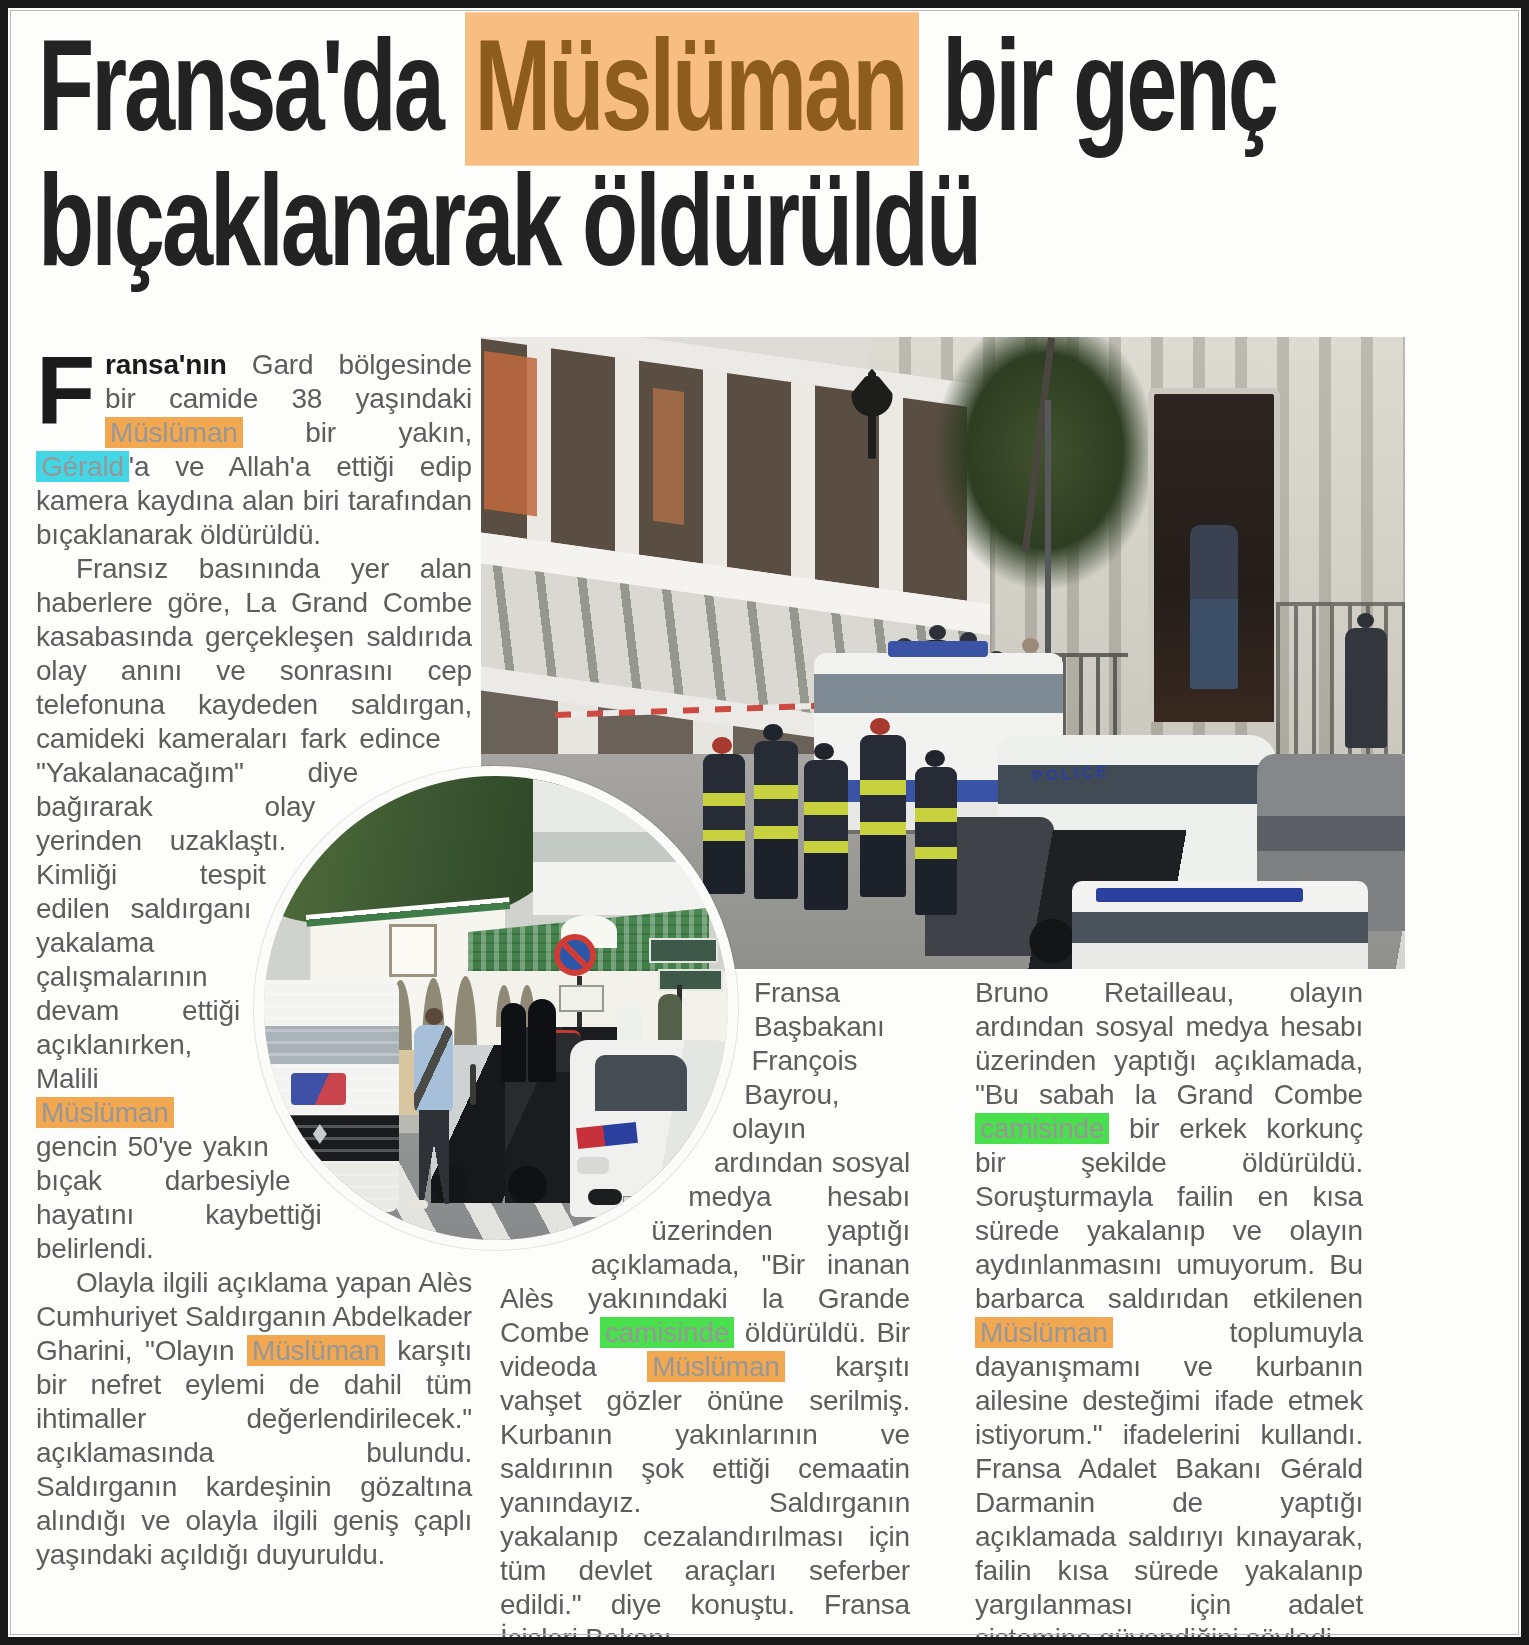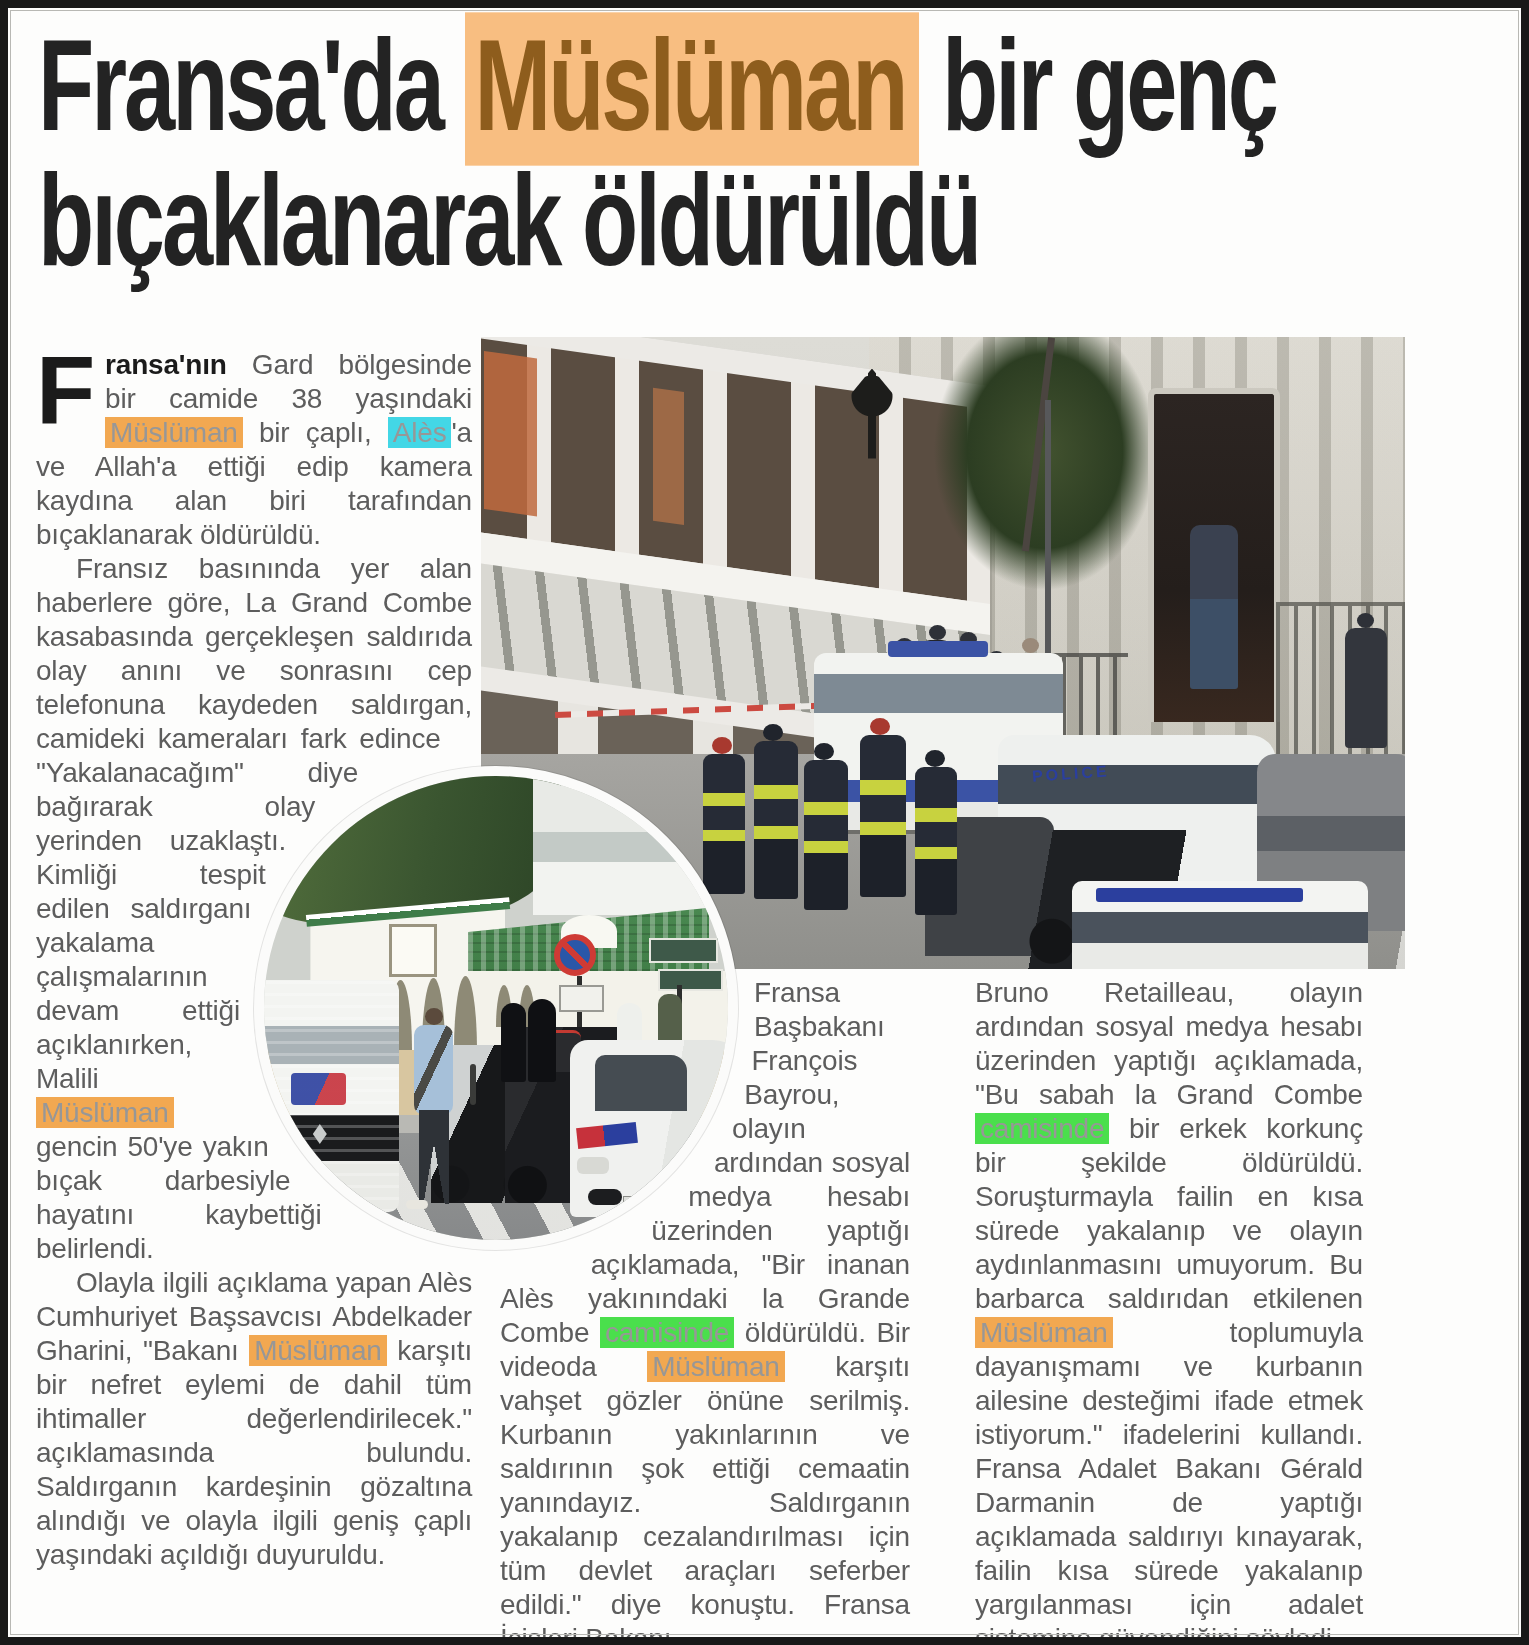--- a/index.html
+++ b/index.html
@@ -265,23 +265,23 @@
         <div class="abs" style="left:10%;top:84%;width:34px;height:16px;border-radius:8px;background:#1c1d1f;"></div>
         <div class="abs" style="left:30%;top:88%;width:26%;height:8%;background:#dfe0dc;border:1px solid #8b8c88;"></div>
       </div>
 
       <div class="abs" style="left:44.5%;top:62%;width:6px;height:9%;background:#3a3b39;border-radius:3px;"></div>
     </div>
   </div>
 
   <div id="col-left" class="col">
     <div id="spacer-left"></div>
-    <p><span id="dropcap">F</span><span><span class="seg-bold">ransa'nın</span><span> Gard bölgesinde bir camide 38 yaşındaki </span><span class="mark mark-orange">Müslüman</span><span> bir çaplı, </span><span class="mark mark-cyan">Alès</span><span>'a ve Allah'a ettiği edip kamera kaydına alan biri tarafından bıçaklanarak öldürüldü.</span></span></p>
+    <p><span id="dropcap">F</span><span><span class="seg-bold">ransa'nın</span><span> Gard bölgesinde bir camide 38 yaşındaki </span><span class="mark mark-orange">Müslüman</span><span> bir yakın, </span><span class="mark mark-cyan">Gérald</span><span>'a ve Allah'a ettiği edip kamera kaydına alan biri tarafından bıçaklanarak öldürüldü.</span></span></p>
     <p class="indent"><span>Fransız basınında yer alan haberlere göre, La Grand Combe kasabasında gerçekleşen saldırıda olay anını ve sonrasını cep telefonuna kaydeden saldırgan, camideki kameraları fark edince "Yakalanacağım" diye bağırarak olay yerinden uzaklaştı. Kimliği tespit edilen saldırganı yakalama çalışmalarının devam ettiği açıklanırken, Malili </span><span class="mark mark-orange">Müslüman</span><span> gencin 50'ye yakın bıçak darbesiyle hayatını kaybettiği belirlendi.</span></p>
-    <p class="indent"><span>Olayla ilgili açıklama yapan Alès Cumhuriyet Başsavcısı Abdelkader Gharini, "Bakanı </span><span class="mark mark-orange">Müslüman</span><span> karşıtı bir nefret eylemi de dahil tüm  ihtimaller değerlendirilecek." açıklamasında bulundu. Saldırganın kardeşinin gözaltına alındığı ve olayla ilgili geniş çaplı yaşındaki açıldığı duyuruldu.</span></p>
+    <p class="indent"><span>Olayla ilgili açıklama yapan Alès Cumhuriyet Saldırganın Abdelkader Gharini, "Olayın </span><span class="mark mark-orange">Müslüman</span><span> karşıtı bir nefret eylemi de dahil tüm  ihtimaller değerlendirilecek." açıklamasında bulundu. Saldırganın kardeşinin gözaltına alındığı ve olayla ilgili geniş çaplı yaşındaki açıldığı duyuruldu.</span></p>
   </div>
 
   <div id="col-mid" class="col">
     <div id="spacer-mid"></div>
     <p><span>Fransa Başbakanı  François Bayrou, olayın ardından sosyal medya hesabı üzerinden yaptığı açıklamada, "Bir inanan Alès yakınındaki la Grande Combe </span><span class="mark mark-green">camisinde</span><span> öldürüldü. Bir videoda </span><span class="mark mark-orange">Müslüman</span><span> karşıtı vahşet gözler önüne serilmiş. Kurbanın yakınlarının ve saldırının şok ettiği cemaatin yanındayız. Saldırganın yakalanıp cezalandırılması için tüm devlet araçları seferber edildi." diye konuştu.  Fransa İçişleri Bakanı</span></p>
   </div>
 
   <div id="col-right" class="col">
     <p><span>Bruno Retailleau, olayın ardından sosyal medya hesabı üzerinden yaptığı açıklamada, "Bu sabah la Grand Combe </span><span class="mark mark-green">camisinde</span><span> bir erkek korkunç bir şekilde öldürüldü. Soruşturmayla failin en kısa sürede yakalanıp ve olayın aydınlanmasını umuyorum. Bu barbarca saldırıdan etkilenen </span><span class="mark mark-orange">Müslüman</span><span> toplumuyla dayanışmamı ve kurbanın ailesine desteğimi ifade etmek istiyorum." ifadelerini kullandı. Fransa Adalet Bakanı Gérald Darmanin de yaptığı açıklamada saldırıyı kınayarak, failin kısa sürede yakalanıp yargılanması için adalet sistemine güvendiğini söyledi.</span></p>
   </div>

